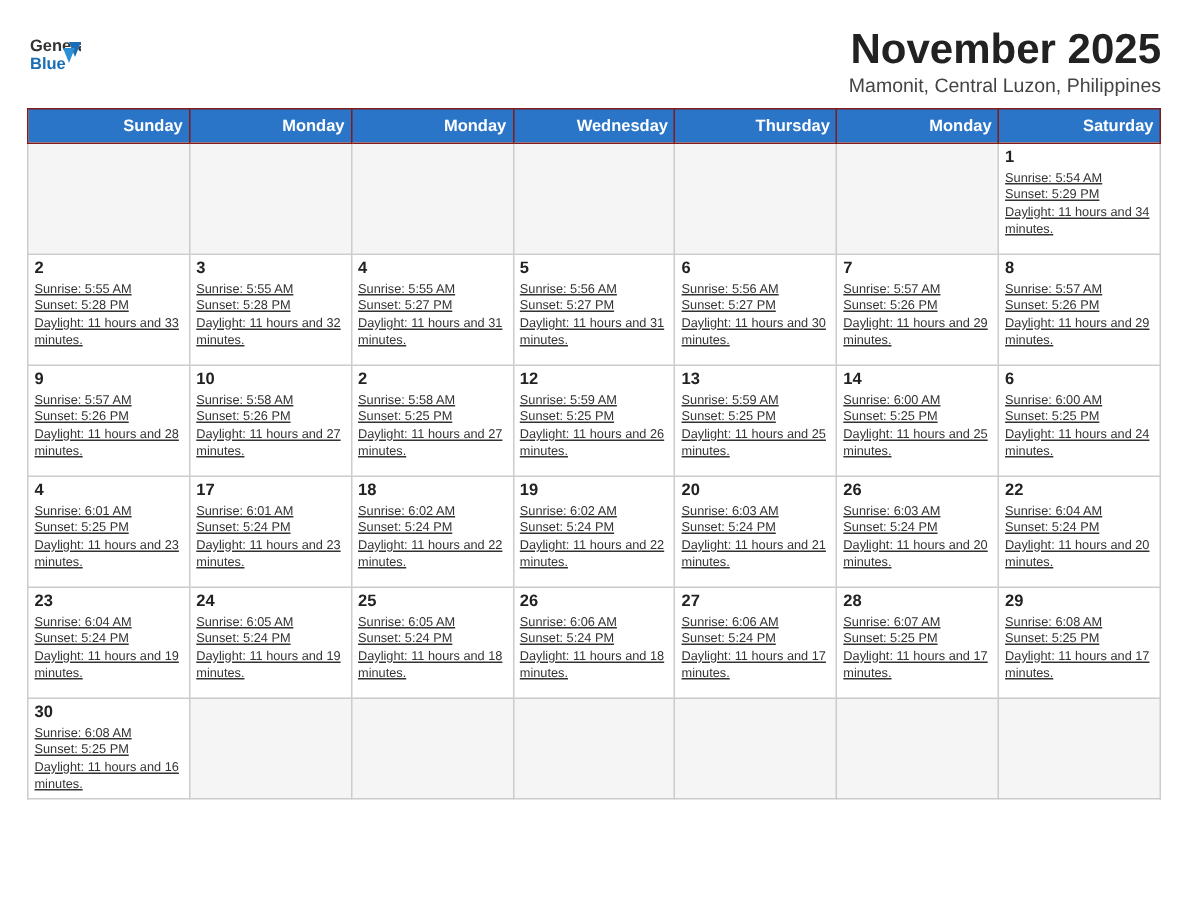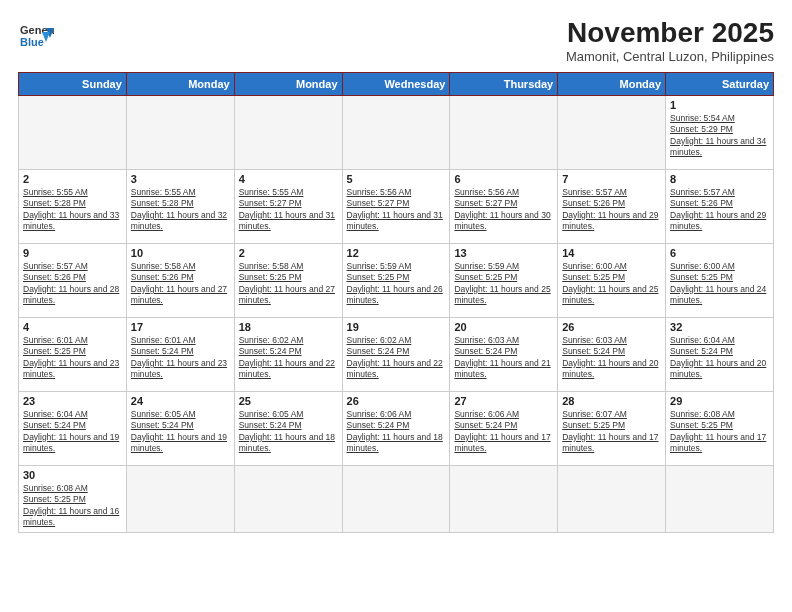--- a/index.html
+++ b/index.html
@@ -210,21 +210,21 @@
           </td>
           <td>
             <div class="day-num">20</div>
             <div class="day-info">Sunrise: 6:03 AM<br>Sunset: 5:24 PM<br>Daylight: 11 hours and 21 minutes.</div>
           </td>
           <td>
             <div class="day-num">26</div>
             <div class="day-info">Sunrise: 6:03 AM<br>Sunset: 5:24 PM<br>Daylight: 11 hours and 20 minutes.</div>
           </td>
           <td>
-            <div class="day-num">32</div>
+            <div class="day-num">22</div>
             <div class="day-info">Sunrise: 6:04 AM<br>Sunset: 5:24 PM<br>Daylight: 11 hours and 20 minutes.</div>
           </td>
         </tr>
         <tr>
           <td>
             <div class="day-num">23</div>
             <div class="day-info">Sunrise: 6:04 AM<br>Sunset: 5:24 PM<br>Daylight: 11 hours and 19 minutes.</div>
           </td>
           <td>
             <div class="day-num">24</div>

